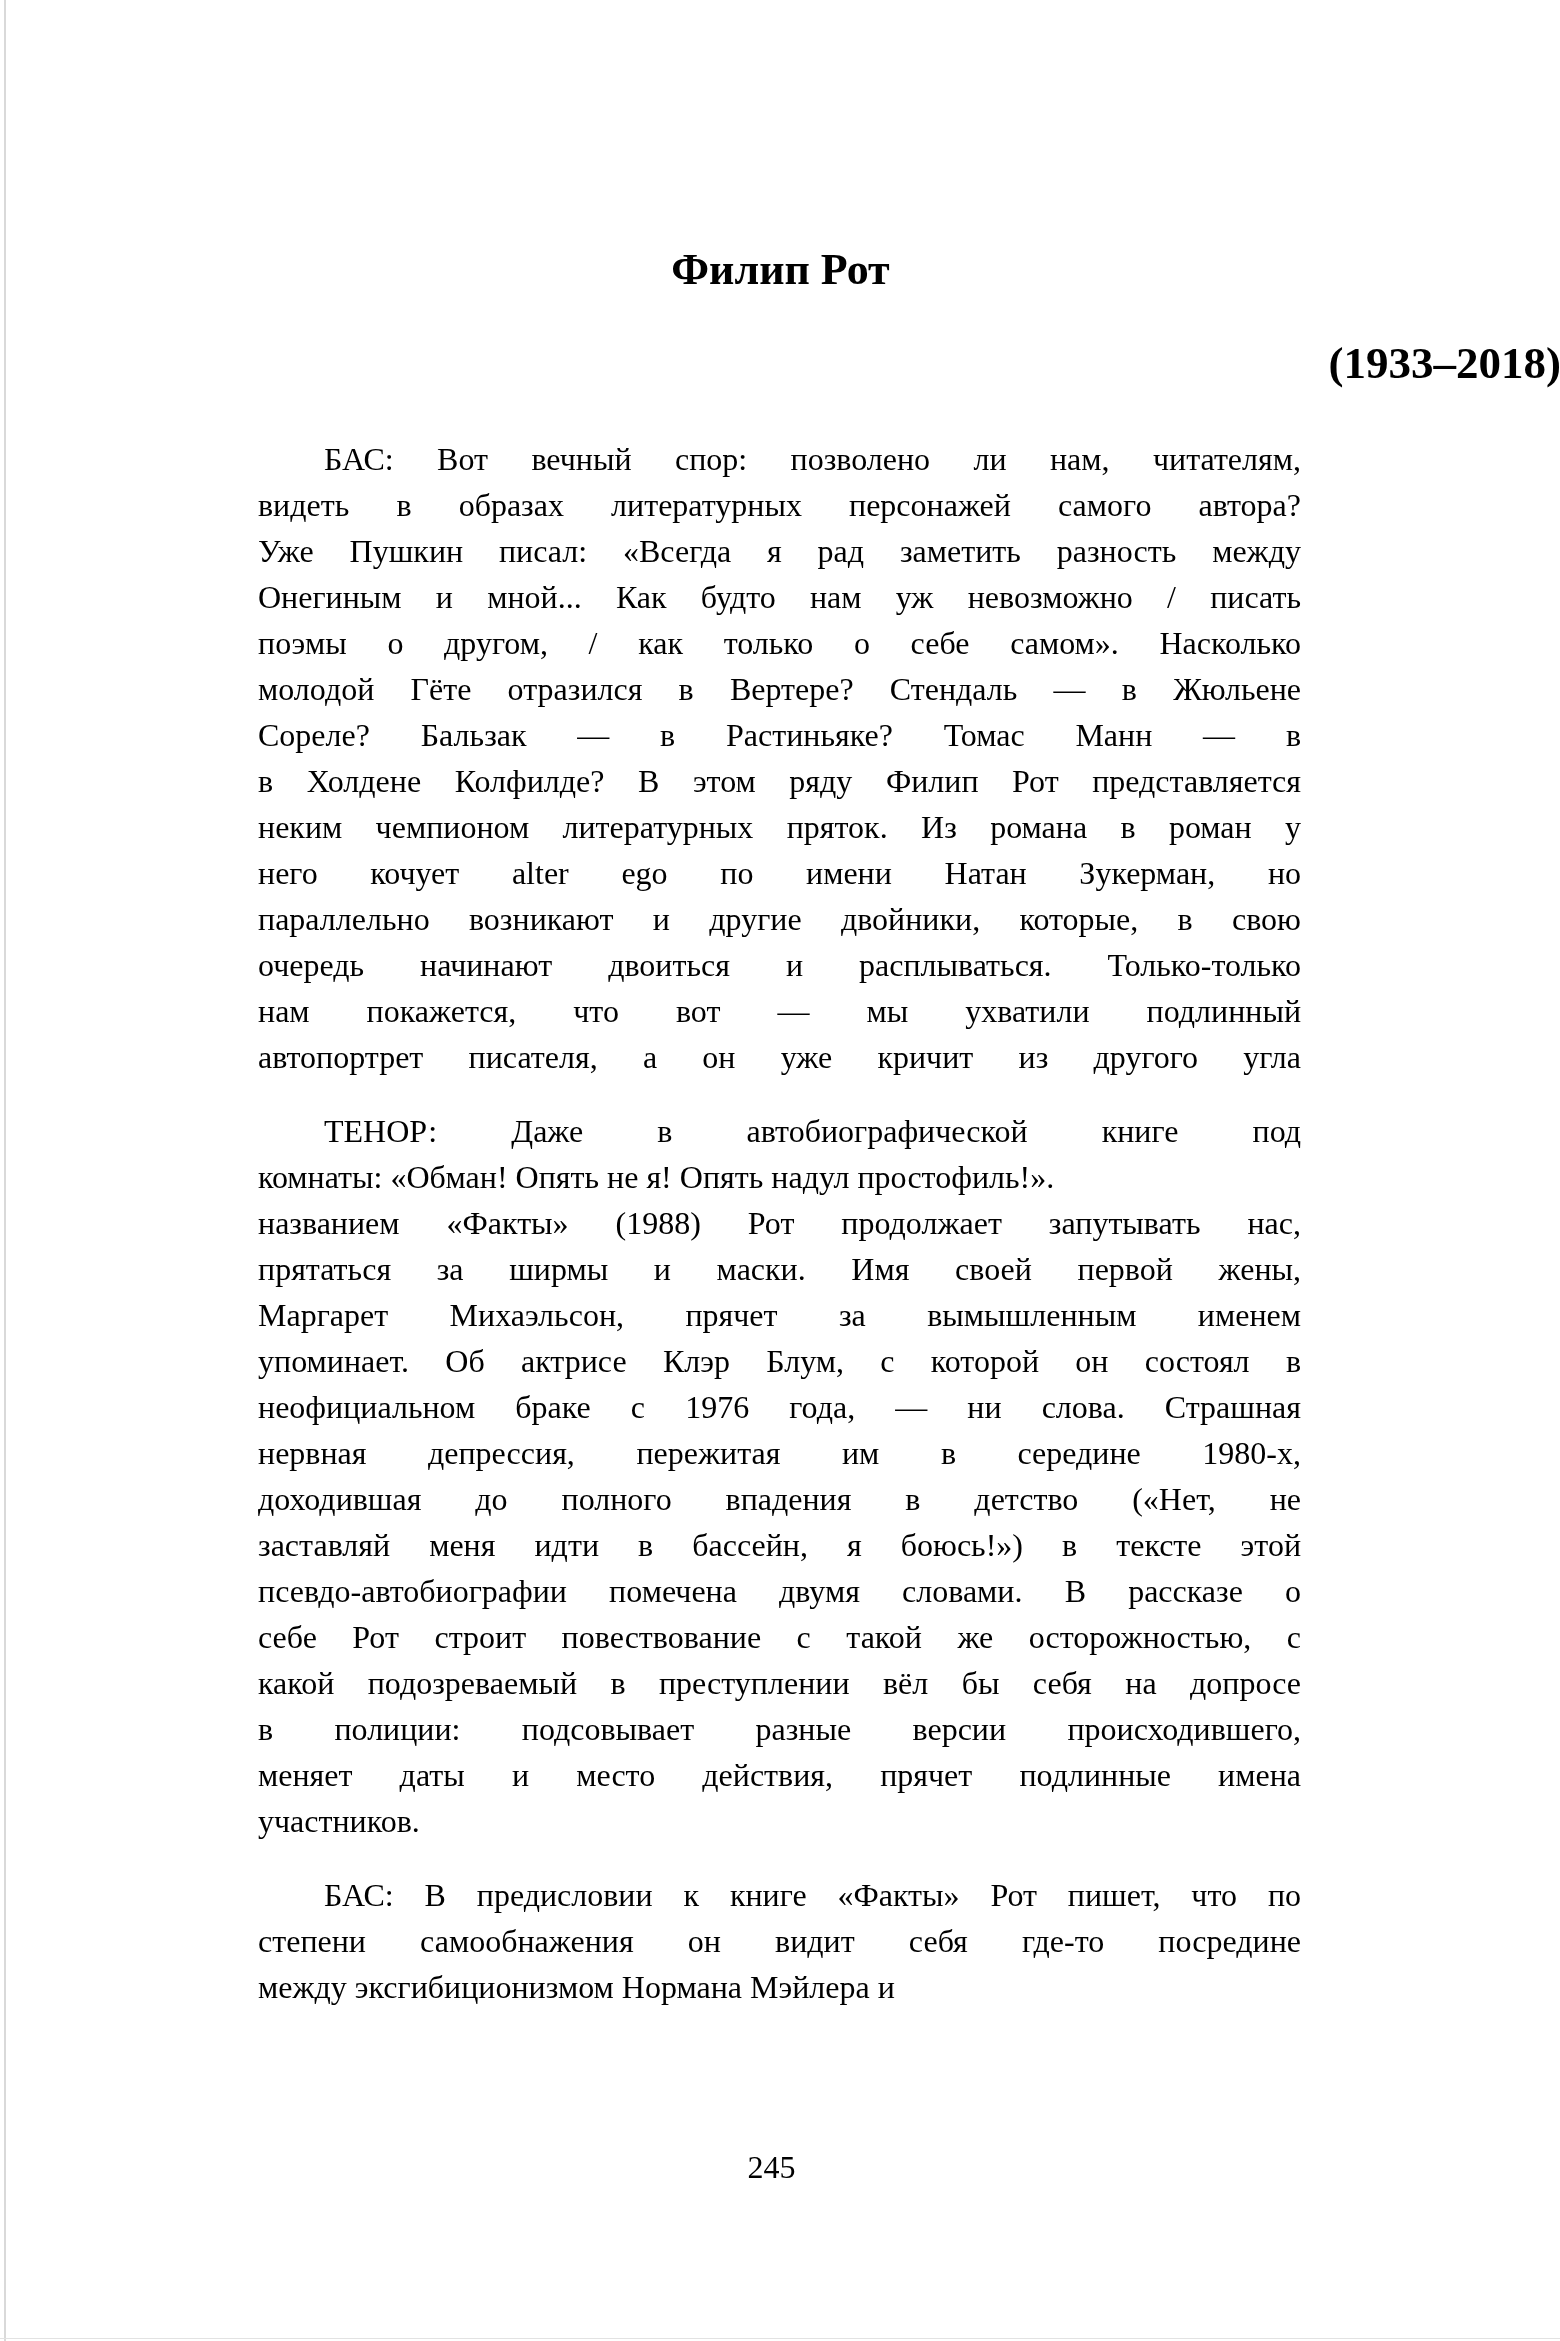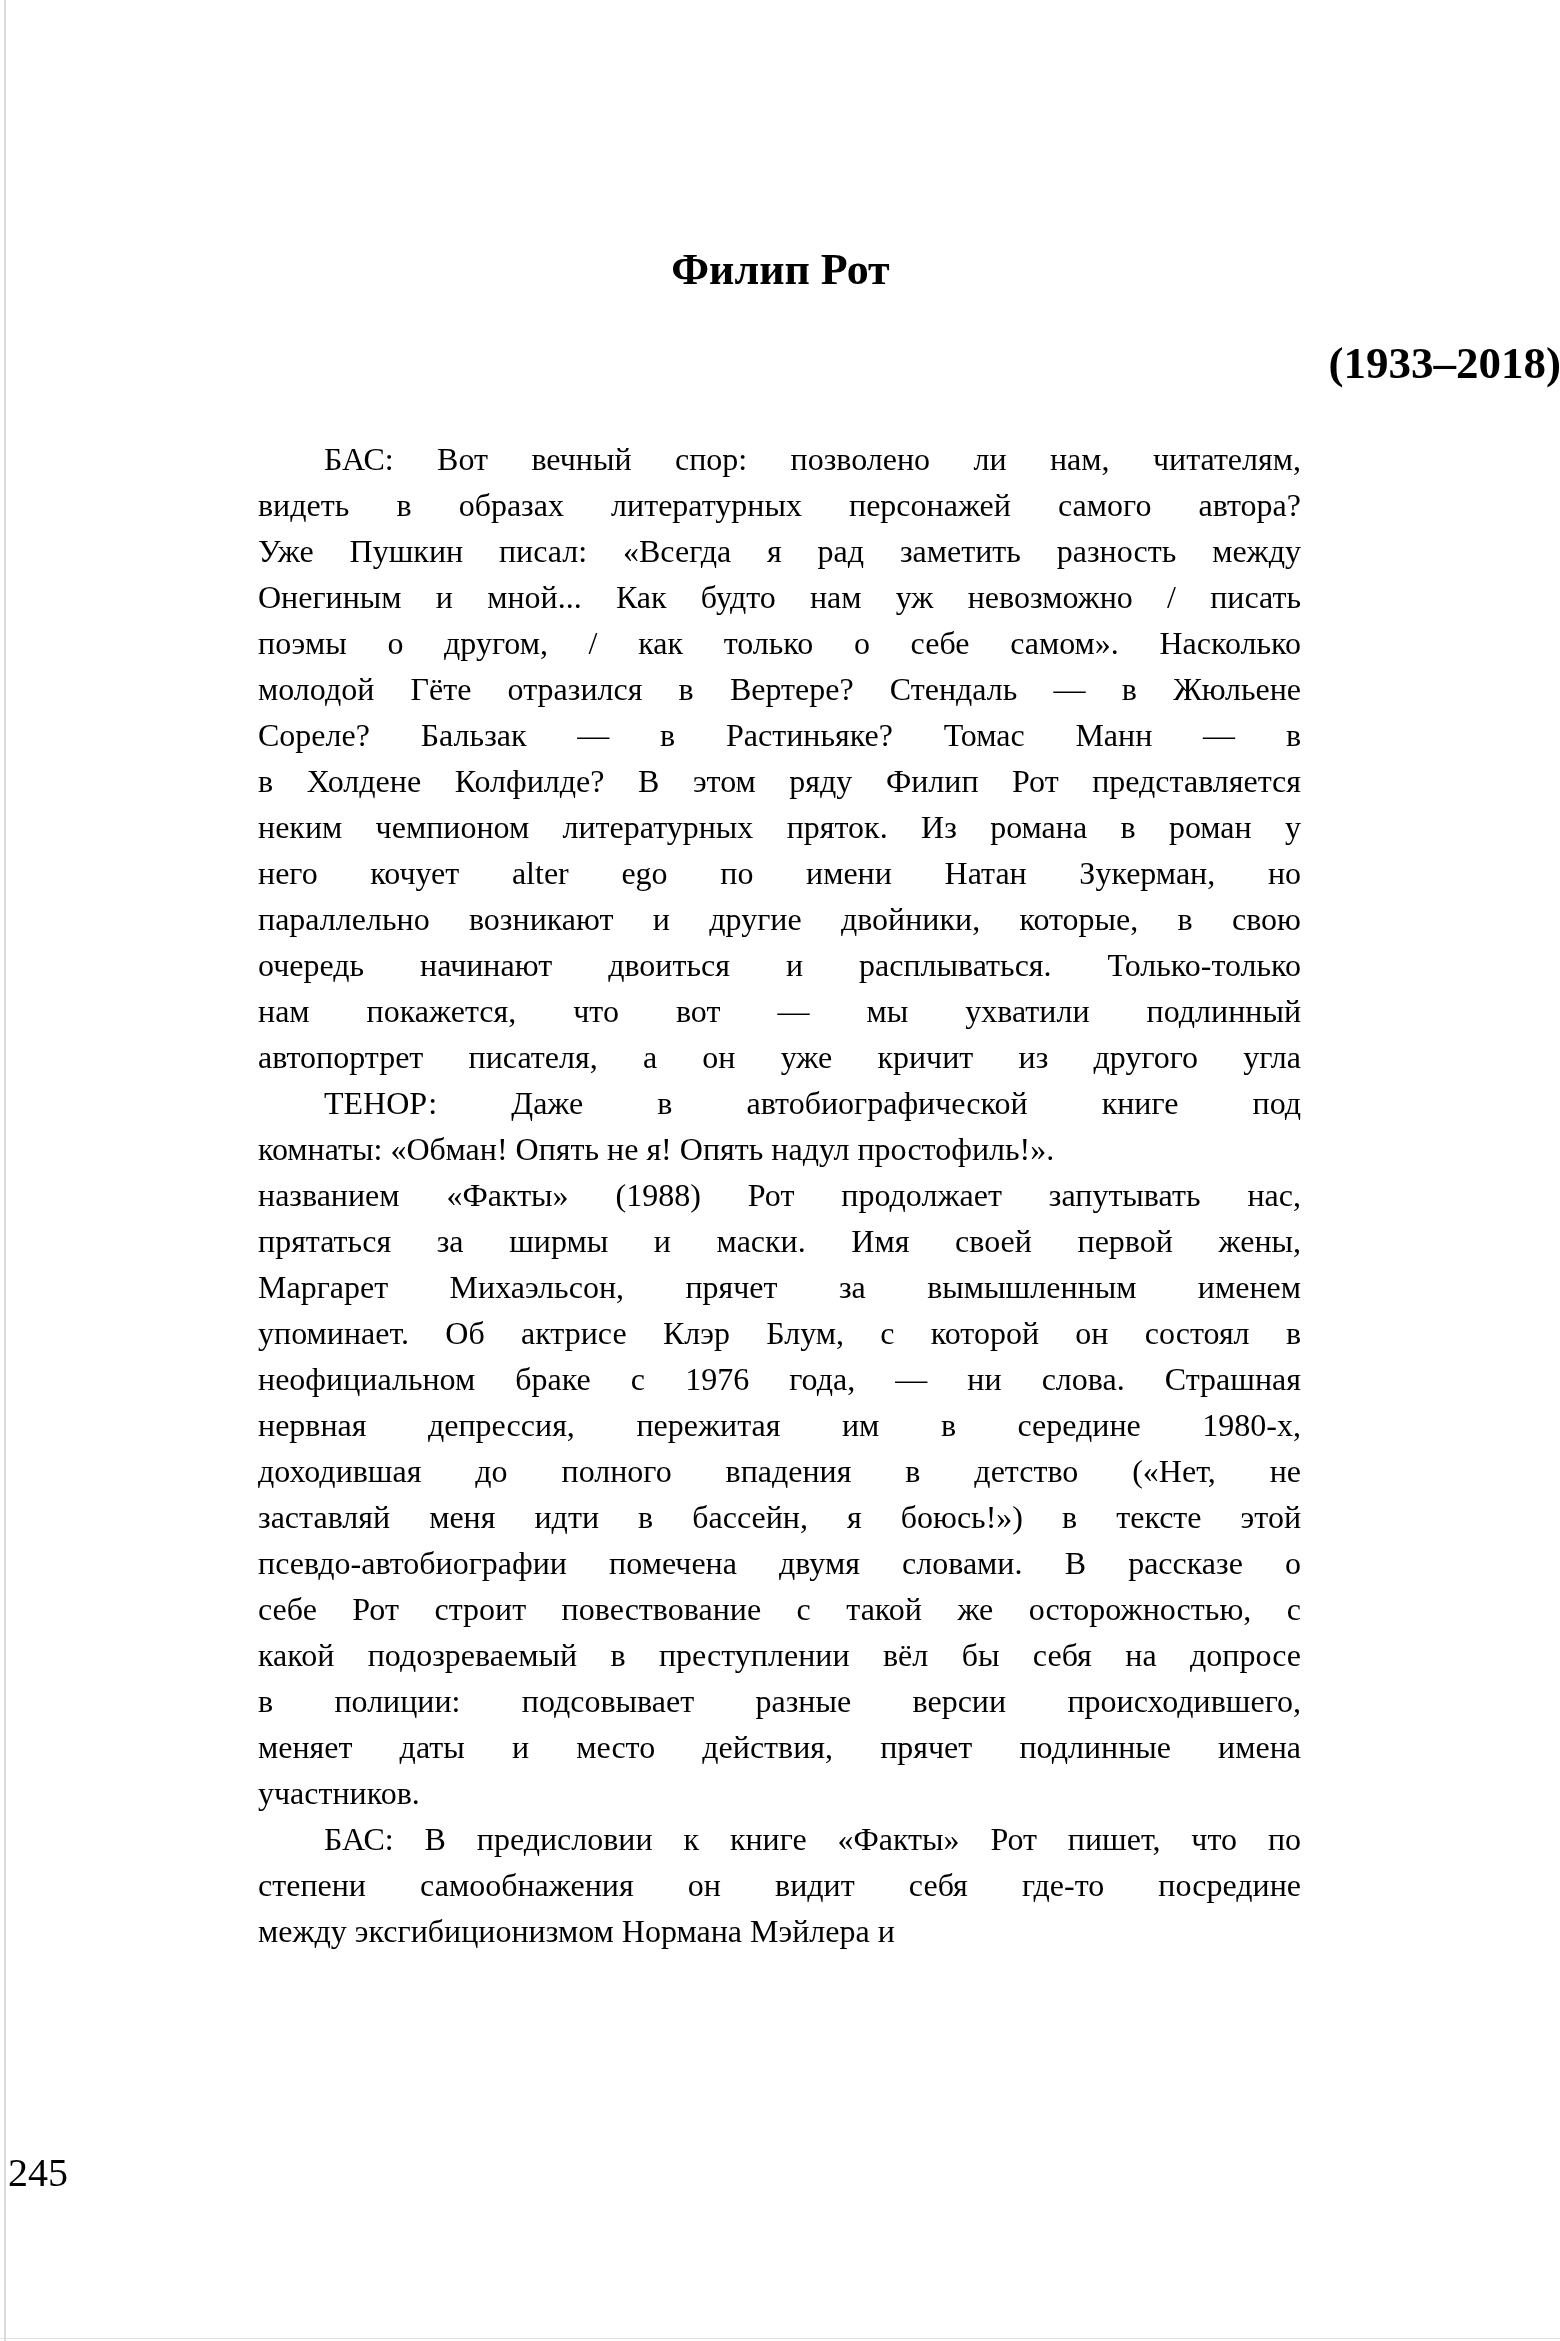--- a/index.html
+++ b/index.html
@@ -56,30 +56,32 @@
   }
   .line {
     text-align: justify;
     text-align-last: justify;
     white-space: normal;
     height: 46px;
     overflow: visible;
   }
   .line.indent {
     padding-left: 66px;
+    margin-top: 28px;
   }
   .line.para-last {
     text-align-last: left;
   }
   .page-number {
     position: absolute;
-    left: 8px;
+    left: 0;
     top: 2149px;
     width: 1543px;
-    font-size: 40px;
+    text-align: center;
+    font-size: 32px;
   }
 </style>
 </head>
 <body>
 
 <div class="page">
   <div class="scan-edge-left"></div>
   <div class="scan-edge-bottom"></div>
 
   <h1 class="doc-title">Филип Рот</h1>

